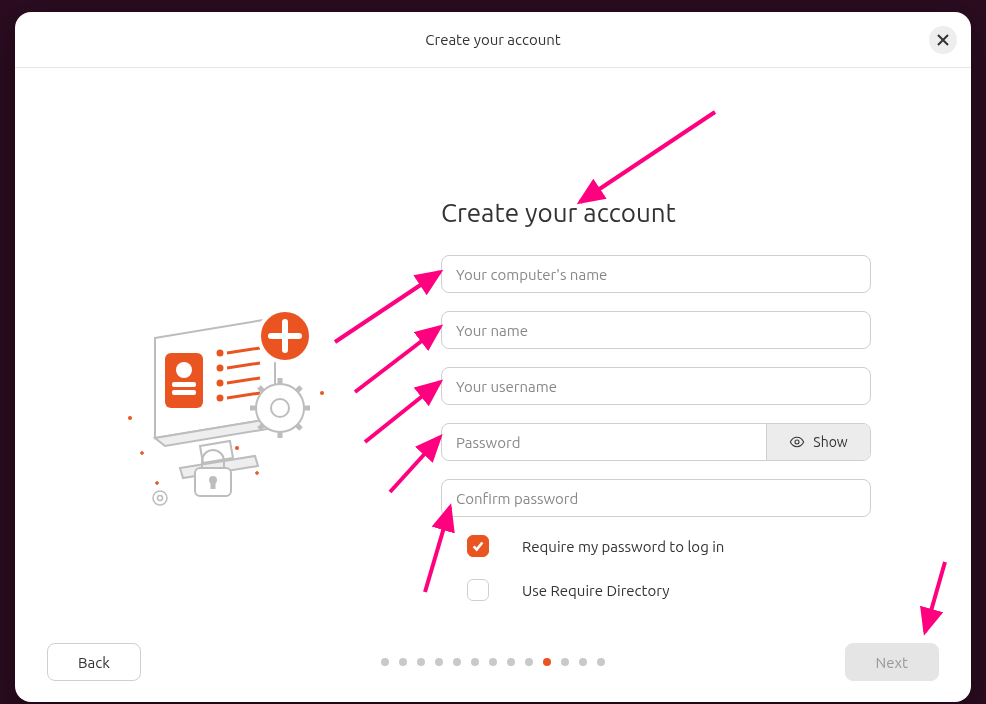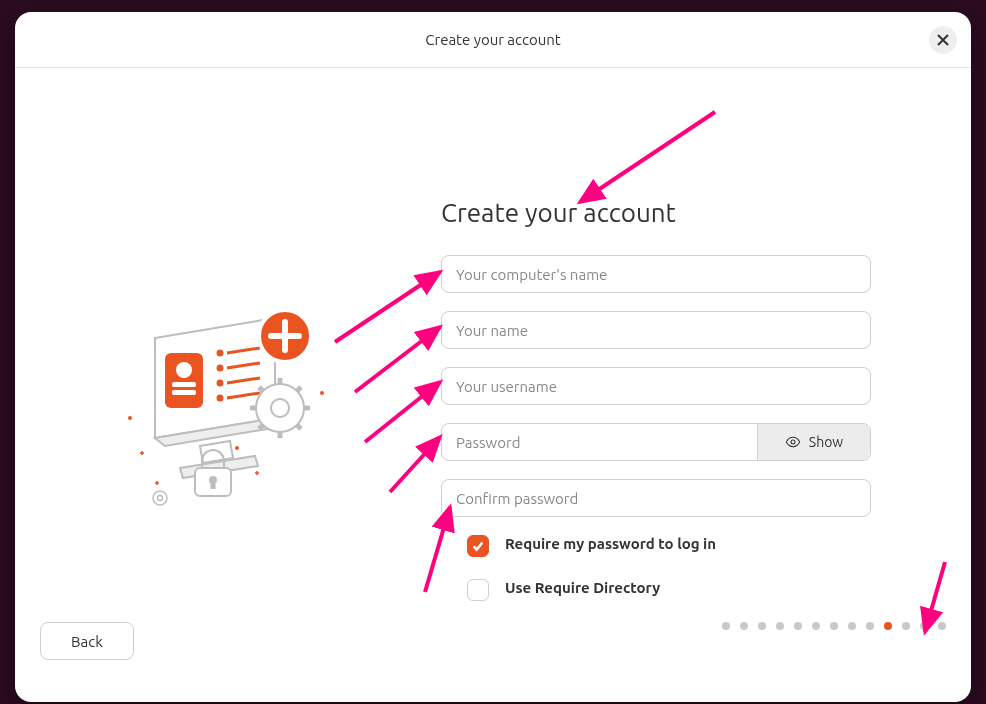--- a/index.html
+++ b/index.html
@@ -47,39 +47,39 @@
   }
   .field, .field-wrap{
     width:430px;height:38px;border:1px solid var(--border);border-radius:8px;
     display:flex;align-items:center;background:#fff;margin-bottom:18px;overflow:hidden;
   }
   .field input, .pw-input{
     border:none;outline:none;padding:0 14px;font-size:15px;color:#333;flex:1;background:transparent;
   }
   .field input::placeholder, .pw-input::placeholder{color:#888;}
   .show-btn{
-    width:113px;height:100%;border:none;border-left:1px solid var(--border);
+    width:104px;height:100%;border:none;border-left:1px solid var(--border);
     background:#ececec;cursor:pointer;display:flex;align-items:center;justify-content:center;gap:8px;
     color:#333;font-size:14px;
   }
   .show-btn svg{width:16px;height:16px;fill:none;stroke:#333;stroke-width:1.6;}
   .option{
-    display:flex;align-items:flex-start;gap:16px;margin-left:26px;margin-top:10px;margin-bottom:10px;
-    font-size:15px;color:#333;font-weight:bold;
+    display:flex;align-items:center;gap:33px;margin-left:26px;margin-top:10px;margin-bottom:10px;
+    font-size:15px;color:#333;
   }
   .checkbox{
     width:22px;height:22px;border-radius:6px;border:1.5px solid var(--border);
     display:flex;align-items:center;justify-content:center;cursor:pointer;background:#fff;
   }
   .checkbox.checked{background:var(--accent);border-color:var(--accent);}
   .checkbox.checked svg{width:14px;height:14px;stroke:#fff;stroke-width:3;fill:none;}
   
   .footer{
     position:absolute;left:0;right:0;bottom:0;height:80px;
-    display:flex;align-items:flex-start;justify-content:space-between;padding:0 25px;
+    display:flex;align-items:center;justify-content:space-between;padding:0 32px;
   }
   .btn{
     height:38px;padding:0 30px;border-radius:8px;border:1px solid var(--border);
     background:#fff;cursor:pointer;font-size:15px;color:#333;
   }
   .btn.next{
     background:var(--disabled-bg);color:var(--disabled-text);border-color:var(--disabled-bg);
     cursor:default;
   }
   .dots{display:flex;gap:10px;}
@@ -232,20 +232,21 @@
         <div class="dot"></div>
         <div class="dot"></div>
         <div class="dot"></div>
         <div class="dot"></div>
         <div class="dot"></div>
         <div class="dot active"></div>
         <div class="dot"></div>
         <div class="dot"></div>
         <div class="dot"></div>
       </div>
+    <button class="btn next">Next</button>
   </div>
 
   <svg class="annotations">
     <defs>
       <marker id="ah" markerWidth="8" markerHeight="8" refX="6" refY="3" orient="auto">
         <polygon points="0 0, 7 3, 0 6"></polygon>
       </marker>
     </defs>
     <line x1="700" y1="100" x2="565" y2="190" marker-end="url(#ah)"></line>
     <line x1="320" y1="330" x2="425" y2="260" marker-end="url(#ah)"></line>

